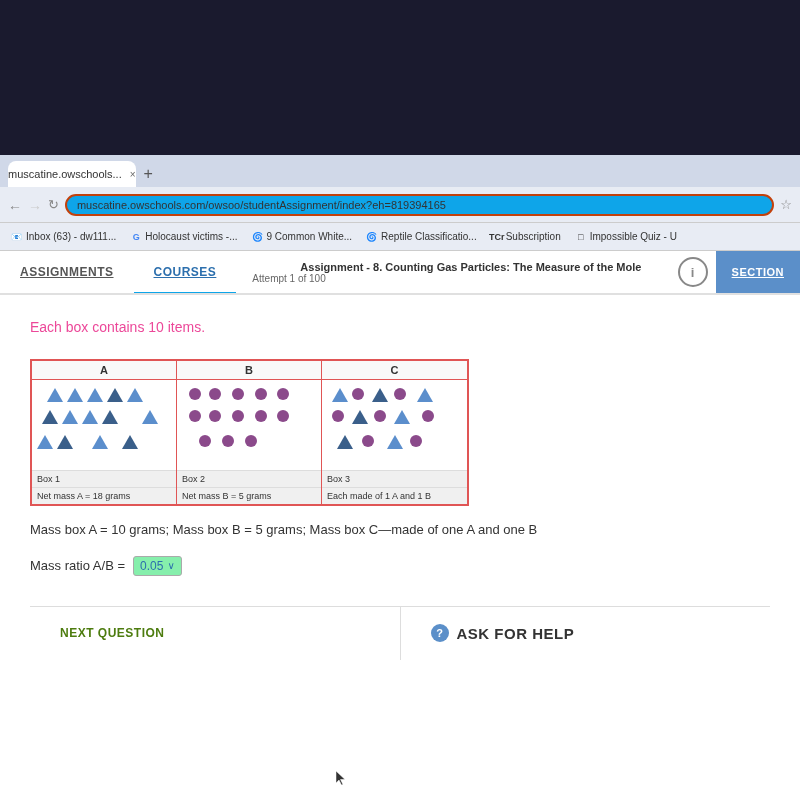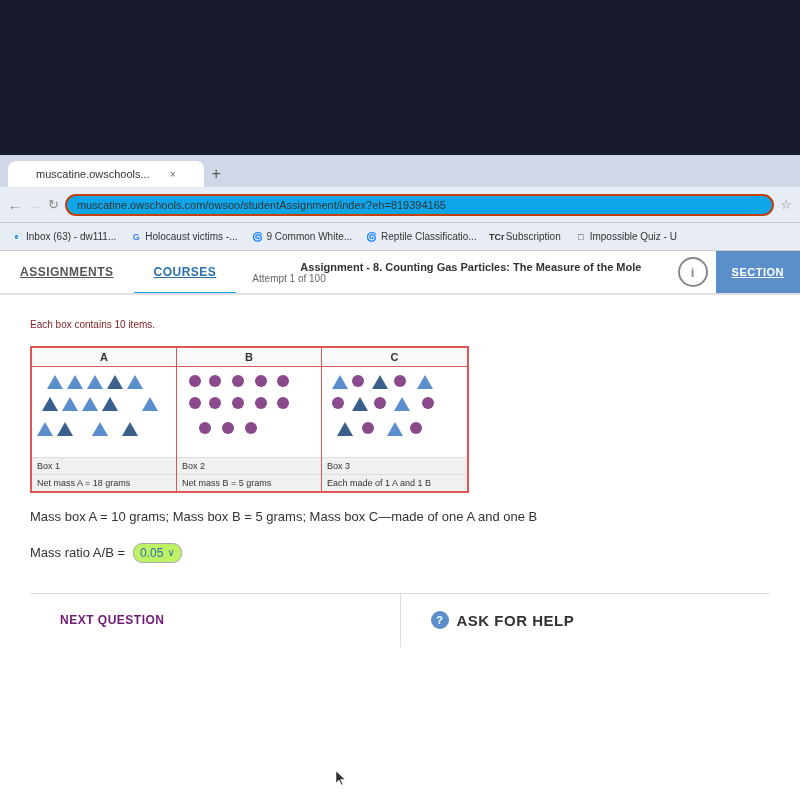--- a/index.html
+++ b/index.html
@@ -31,25 +31,25 @@
       background: #d0d8e8;
       height: 32px;
       display: flex;
       align-items: flex-end;
       padding: 0 8px;
     }
 
     .tab {
       background: #fff;
       border-radius: 8px 8px 0 0;
-      padding: 4px 28px;
-      font-size: 11px;
-      display: flex;
-      align-items: center;
-      gap: 20px;
+      padding: 4px 0;
+      font-size: 11px;
+      display: flex;
+      align-items: center;
+      gap: 8px;
       height: 26px;
     }
 
     .tab-close {
       font-size: 10px;
       color: #666;
       cursor: pointer;
     }
 
     .tab-add {
@@ -194,23 +194,23 @@
     }
 
     
     .main-content {
       background: #fff;
       padding: 24px 30px;
       flex: 1;
     }
 
     .question-intro {
-      font-size: 10px;
-      color: #7f1d1d;
-      margin-bottom: 16px;
+      font-size: 14px;
+      color: #ec4899;
+      margin-bottom: 24px;
     }
 
     
     .boxes-container {
       display: flex;
       gap: 0;
       margin-bottom: 14px;
       border: 2px solid #e05555;
       width: fit-content;
     }
@@ -283,23 +283,23 @@
     .ratio-row {
       display: flex;
       align-items: center;
       gap: 8px;
       font-size: 13px;
       color: #333;
       margin-bottom: 20px;
     }
 
     .ratio-select {
-      background: #bef264;
+      background: #86efac;
       border: 1px solid #aaa;
-      border-radius: 9px;
+      border-radius: 3px;
       padding: 2px 6px;
       font-size: 12px;
       color: #2c6fad;
       cursor: pointer;
       display: flex;
       align-items: center;
       gap: 4px;
     }
 
     
@@ -316,21 +316,21 @@
       align-items: center;
       padding-left: 30px;
       border-right: 1px solid #ddd;
     }
 
     .next-btn {
       background: transparent;
       border: none;
       font-size: 12px;
       font-weight: bold;
-      color: #701a75;
+      color: #4d7c0f;
       text-transform: uppercase;
       cursor: pointer;
       letter-spacing: 0.5px;
     }
 
     .ask-help-area {
       flex: 1;
       display: flex;
       align-items: center;
       padding-left: 30px;

